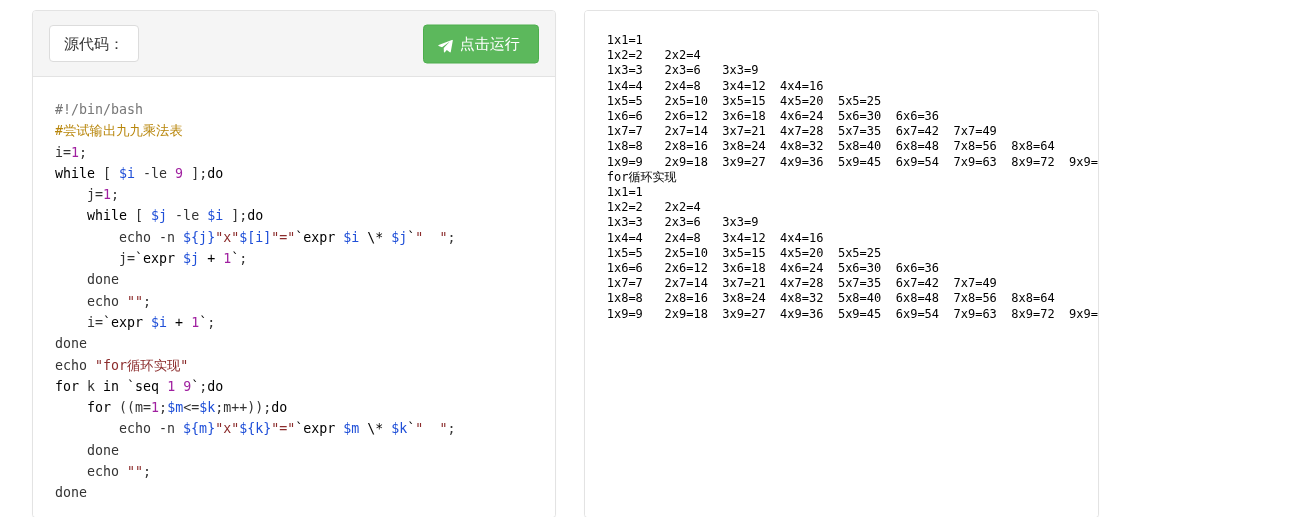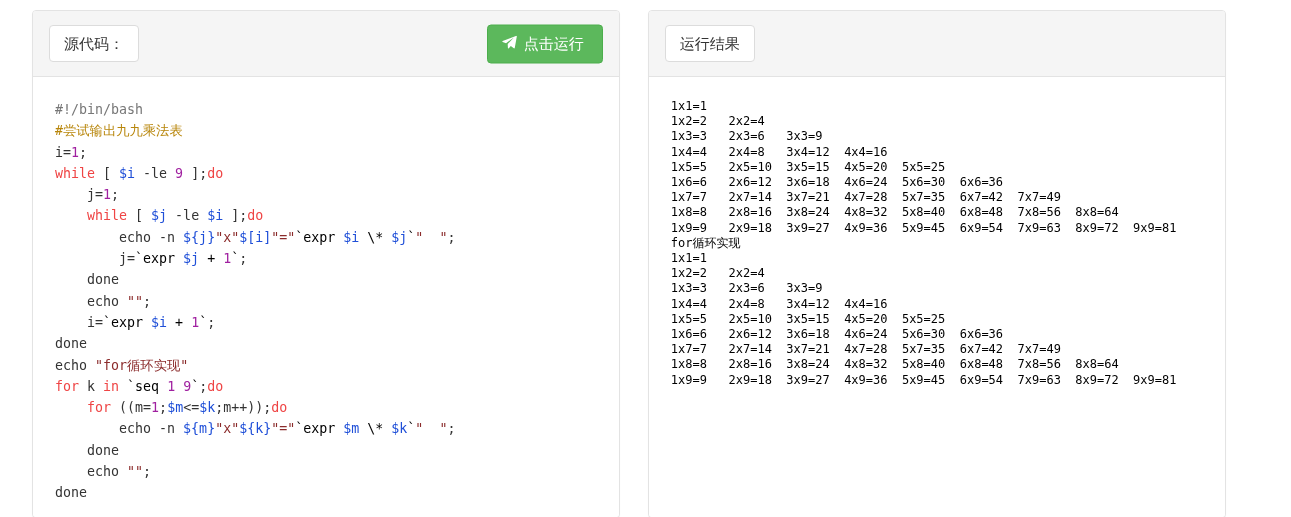--- a/index.html
+++ b/index.html
@@ -5,21 +5,21 @@
   * { box-sizing: border-box; }
   html, body {
     margin: 0; padding: 0;
     width: 1291px; height: 517px;
     background: #ffffff;
     font-family: "Liberation Sans", sans-serif;
     overflow: hidden;
   }
   .stage {
     position: relative;
-    width: 1226px; height: 517px;
+    width: 1099px; height: 517px;
     background: #ffffff;
     display: flex;
     gap: 28px;
     padding: 10px 0 0 32px;
   }
 
   
   .panel {
     background: #ffffff;
     border: 1px solid #e3e3e3;
@@ -60,21 +60,21 @@
     right: 16px;
     top: 50%;
     transform: translateY(-50%);
     background: #5cb85c;
     border: 1px solid #4cae4c;
     border-radius: 4px;
     color: #ffffff;
     font-size: 15px;
     padding: 9px 18px 9px 14px;
     display: flex;
-    align-items: flex-start;
+    align-items: flex-end;
     gap: 7px;
     cursor: pointer;
     white-space: nowrap;
   }
   .run-btn svg { display: block; }
 
   .panel-body {
     flex: 1 1 auto;
     overflow: hidden;
     background: #ffffff;
@@ -85,21 +85,21 @@
   pre.code {
     margin: 0;
     padding: 22px 18px 10px 22px;
     font-family: "DejaVu Sans Mono", "Liberation Mono", monospace;
     font-size: 13.3px;
     line-height: 21.3px;
     color: #333333;
     white-space: pre;
     tab-size: 4;
   }
-  .k  { color: #ef4444; }          
+  .k  { color: #000000; }          
   .cm { color: #b8860b; text-align: center; }          
   .cm1{ color: #777777; margin-top: 25px; }          
   .var{ color: #1f4fd8; }          
   .num{ color: #a020a0; }          
   .str{ color: #8b2b2b; }          
   .bq { color: #000000; }          
   .op { color: #333333; }
 
   
   pre.output {
@@ -146,23 +146,20 @@
 <span class="k">for</span><span class="op"> k </span><span class="k">in</span><span class="op"> </span><span class="bq">`seq </span><span class="num">1</span><span class="bq"> </span><span class="num">9</span><span class="bq">`</span><span class="op">;</span><span class="k">do</span>
     <span class="k">for</span><span class="op"> ((m=</span><span class="num">1</span><span class="op">;</span><span class="var">$m</span><span class="op">&lt;=</span><span class="var">$k</span><span class="op">;m++));</span><span class="k">do</span>
         <span class="op">echo</span><span class="op"> -n </span><span class="var">${m}</span><span class="str">"x"</span><span class="var">${k}</span><span class="str">"="</span><span class="bq">`expr </span><span class="var">$m</span><span class="bq"> \* </span><span class="var">$k</span><span class="bq">`</span><span class="str">"  "</span><span class="op">;</span>
     <span class="op">done</span>
     <span class="op">echo</span><span class="op"> </span><span class="str">""</span><span class="op">;</span>
 <span class="op">done</span></pre>
     </div>
   </div>
 
   <div class="panel panel-right">
-    <div class="panel-head">
-      <div class="tag-btn">运行结果</div>
-    </div>
     <div class="panel-body">
       <pre class="output" id="output-area">1x1=1
 1x2=2   2x2=4
 1x3=3   2x3=6   3x3=9
 1x4=4   2x4=8   3x4=12  4x4=16
 1x5=5   2x5=10  3x5=15  4x5=20  5x5=25
 1x6=6   2x6=12  3x6=18  4x6=24  5x6=30  6x6=36
 1x7=7   2x7=14  3x7=21  4x7=28  5x7=35  6x7=42  7x7=49
 1x8=8   2x8=16  3x8=24  4x8=32  5x8=40  6x8=48  7x8=56  8x8=64
 1x9=9   2x9=18  3x9=27  4x9=36  5x9=45  6x9=54  7x9=63  8x9=72  9x9=81

